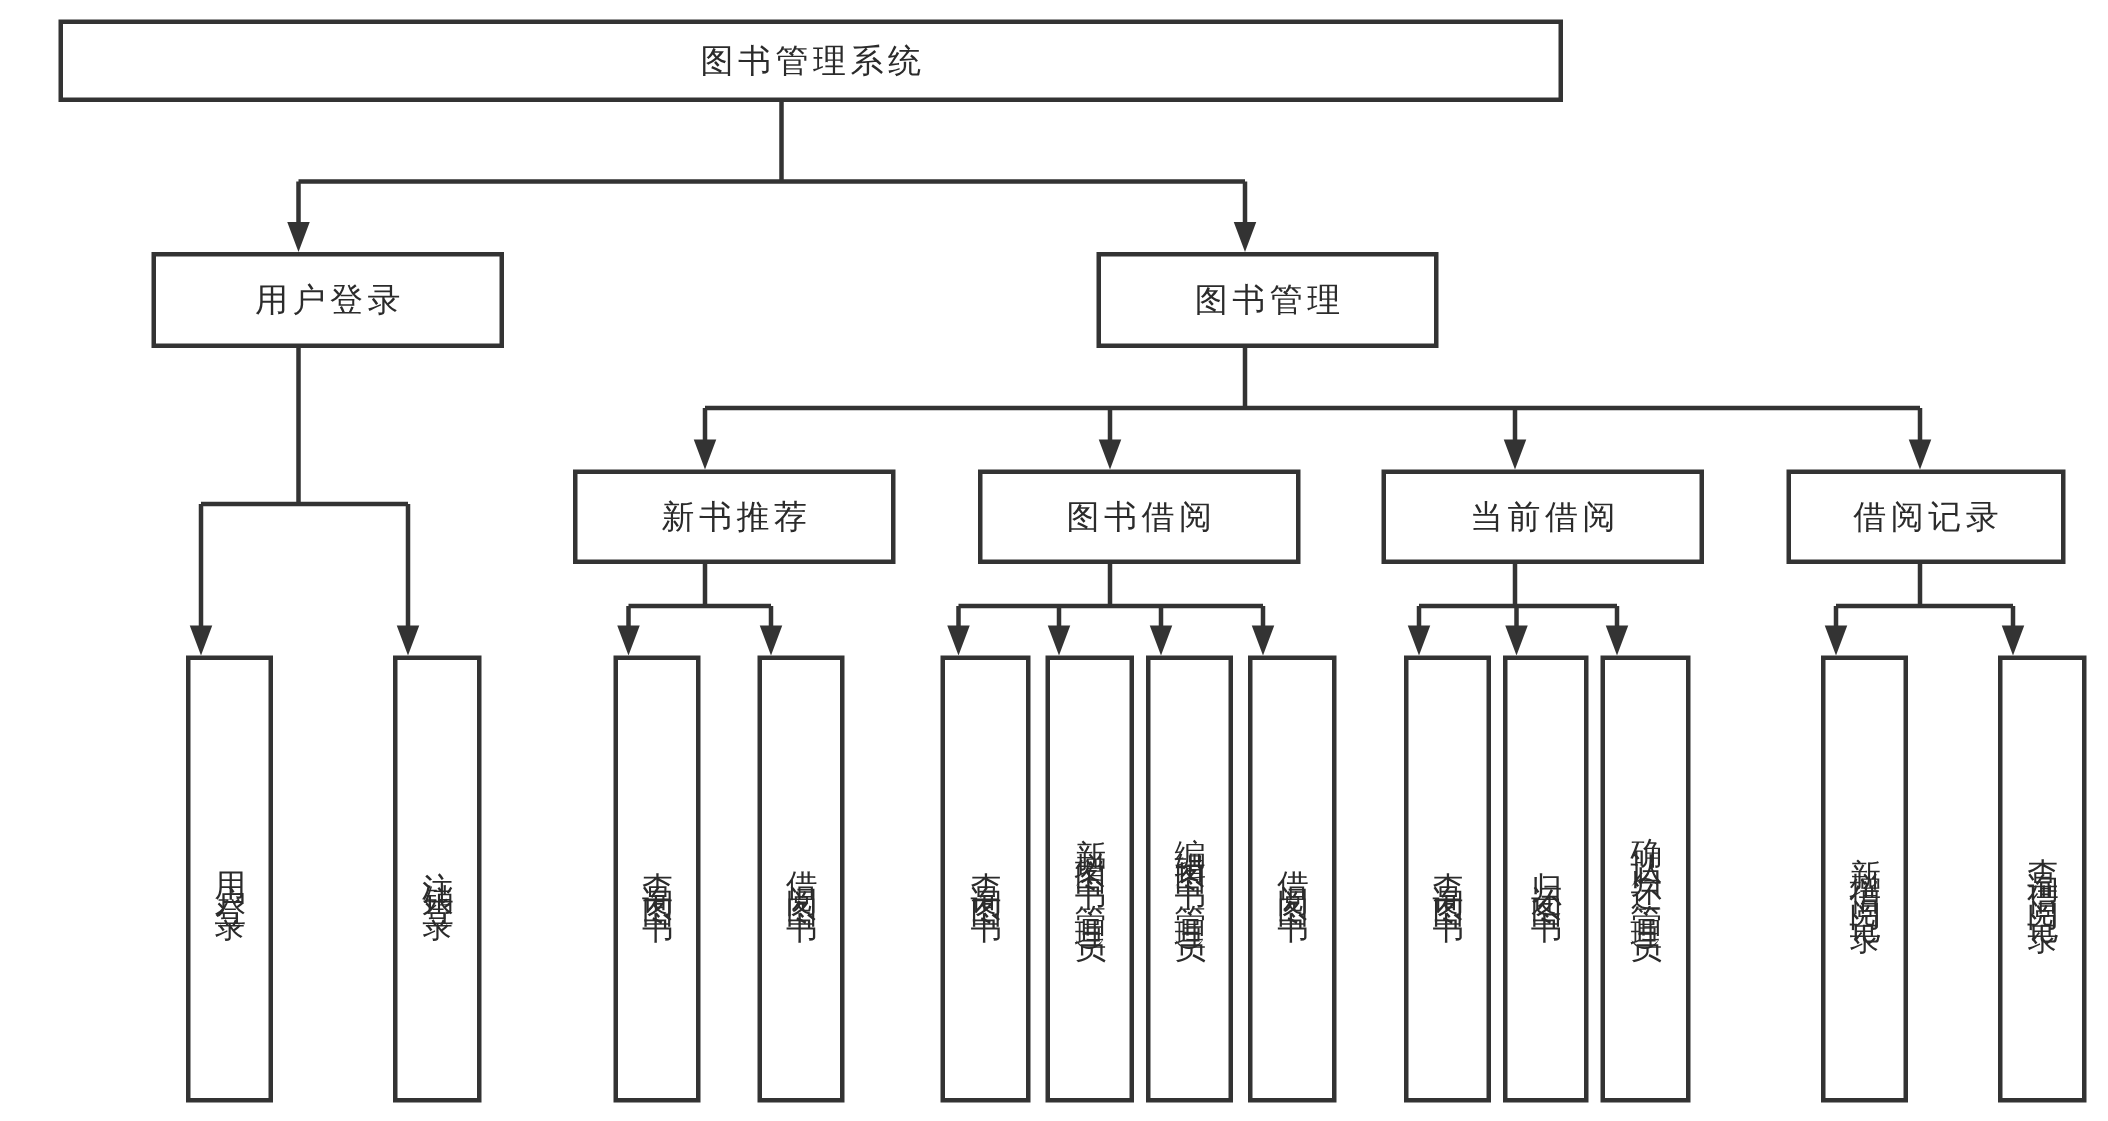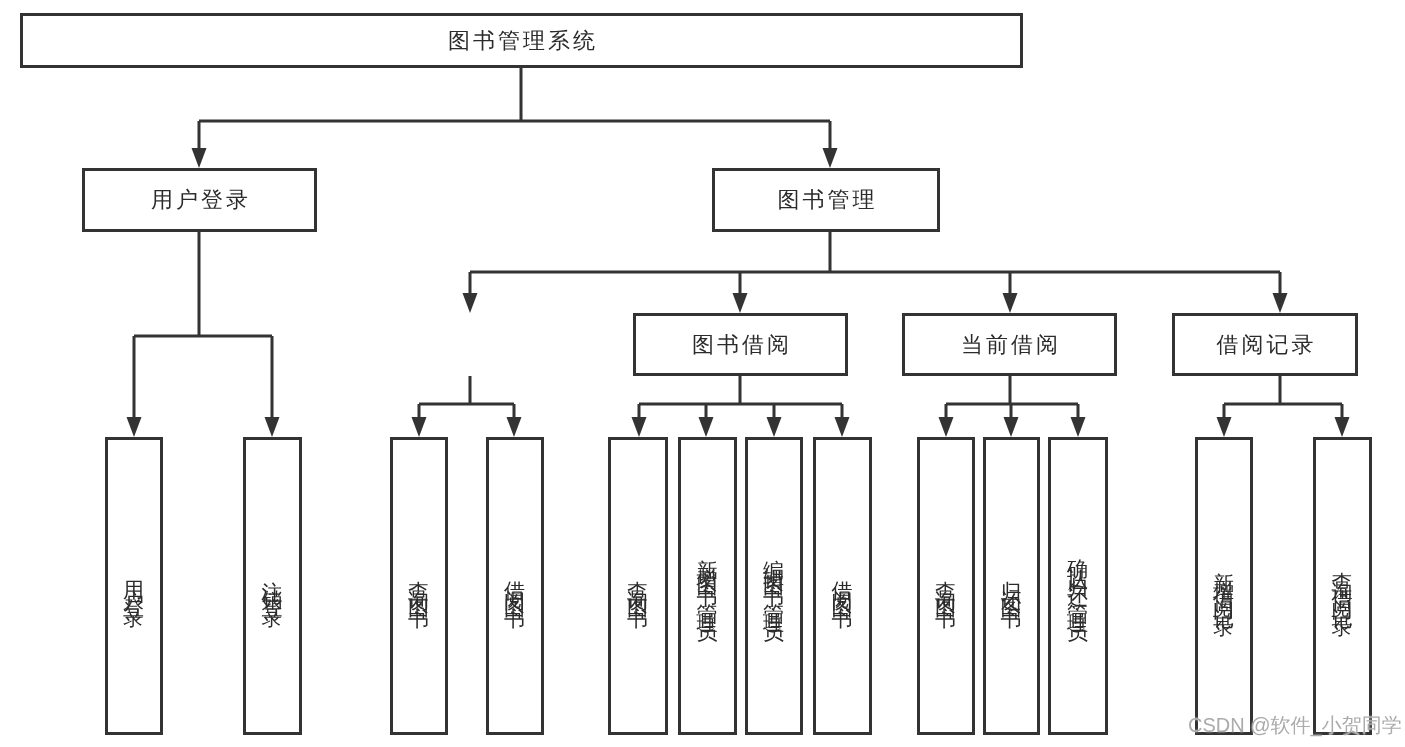--- a/index.html
+++ b/index.html
@@ -8,20 +8,21 @@
     font-family:"Liberation Sans","DejaVu Sans",sans-serif; overflow:hidden;
   }
   .wires { position:absolute; left:0; top:0; width:1405px; height:747px; }
   .wires path { stroke:#333333; stroke-width:3; fill:none; }
   .wires polygon { fill:#333333; }
   .box {
     position:absolute; box-sizing:border-box;
     border:3px solid #333333; background:#ffffff;
     display:flex; align-items:center; justify-content:center;
     color:#2b2b2b;
+    margin-left:19px;
   }
   .box.h { font-size:22px; letter-spacing:3px; white-space:nowrap; }
   .box.h span { transform:translateX(1.5px); } 
   .box.v span {
     writing-mode:vertical-rl; text-orientation:mixed;
     font-size:21px; letter-spacing:9px; line-height:1;
     transform:translateY(-4px);
   }
   .watermark {
     position:absolute; left:1188px; top:712px; z-index:5;
@@ -88,20 +89,23 @@
     <span>图书管理系统</span>
   </div>
 
   <div class="box h" style="left:82px;top:168px;width:235px;height:64px">
     <span>用户登录</span>
   </div>
   <div class="box h" style="left:712px;top:168px;width:228px;height:64px">
     <span>图书管理</span>
   </div>
 
+  <div class="box h" style="left:363px;top:313px;width:215px;height:63px">
+    <span>新书推荐</span>
+  </div>
   <div class="box h" style="left:902px;top:313px;width:215px;height:63px">
     <span>当前借阅</span>
   </div>
   <div class="box h" style="left:633px;top:313px;width:215px;height:63px">
     <span>图书借阅</span>
   </div>
   <div class="box h" style="left:1172px;top:313px;width:186px;height:63px">
     <span>借阅记录</span>
   </div>
 
@@ -142,15 +146,14 @@
     <span>确认归还（管理员）</span>
   </div>
 
   <div class="box v" style="left:1195px;top:437px;width:58px;height:298px">
     <span>新增借阅记录</span>
   </div>
   <div class="box v" style="left:1313px;top:437px;width:59px;height:298px">
     <span>查询借阅记录</span>
   </div>
 
-  <div class="watermark">CSDN @软件_小贺同学</div>
 
 </div>
 
 </body></html>

